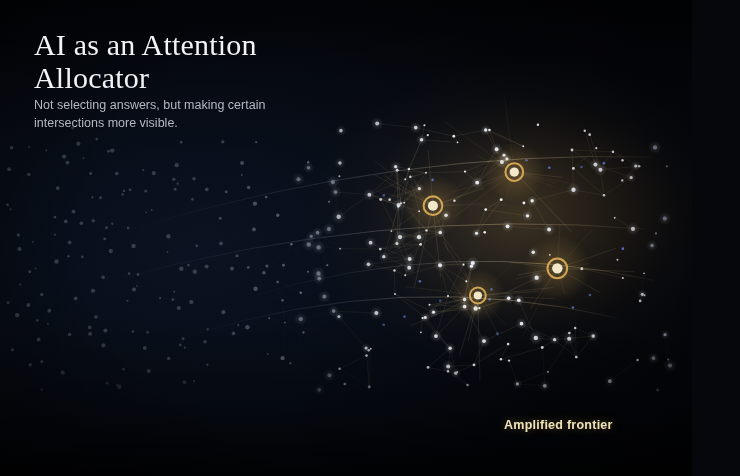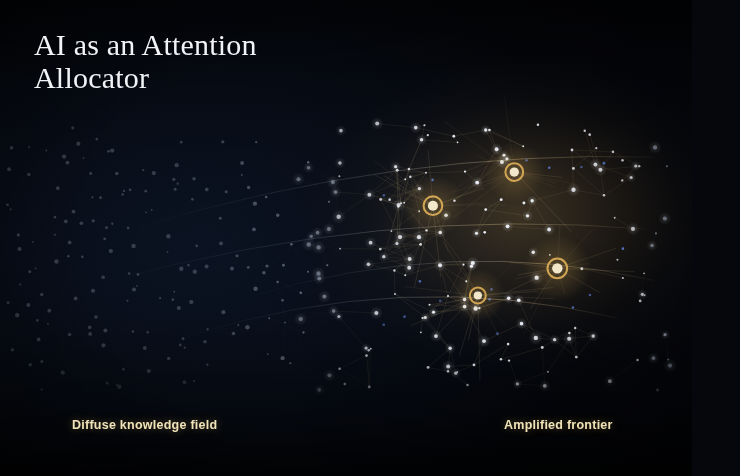--- a/index.html
+++ b/index.html
@@ -1099,16 +1099,17 @@
         <circle cx="511" cy="316" r="28.9" fill="url(#goldhalo)" opacity="0.55"></circle>
         <circle cx="511" cy="316" r="8.5" fill="none" stroke="#d8ab55" stroke-width="2.2" opacity="0.95"></circle>
         <circle cx="511" cy="316" r="4.4" fill="#f7ecd0" opacity="0.97"></circle>
       </g>
     </svg>
 
   <div class="bg-vignette"></div>
 
   <div class="title">AI as an Attention
 Allocator</div>
+  <div class="subtitle">Not selecting answers, but making certain
+intersections more visible.</div>
 
-  <div class="legend left">Diffuse knowledge field</div>
   <div class="legend right">Amplified frontier</div>
 </div>
 
 </body></html>

